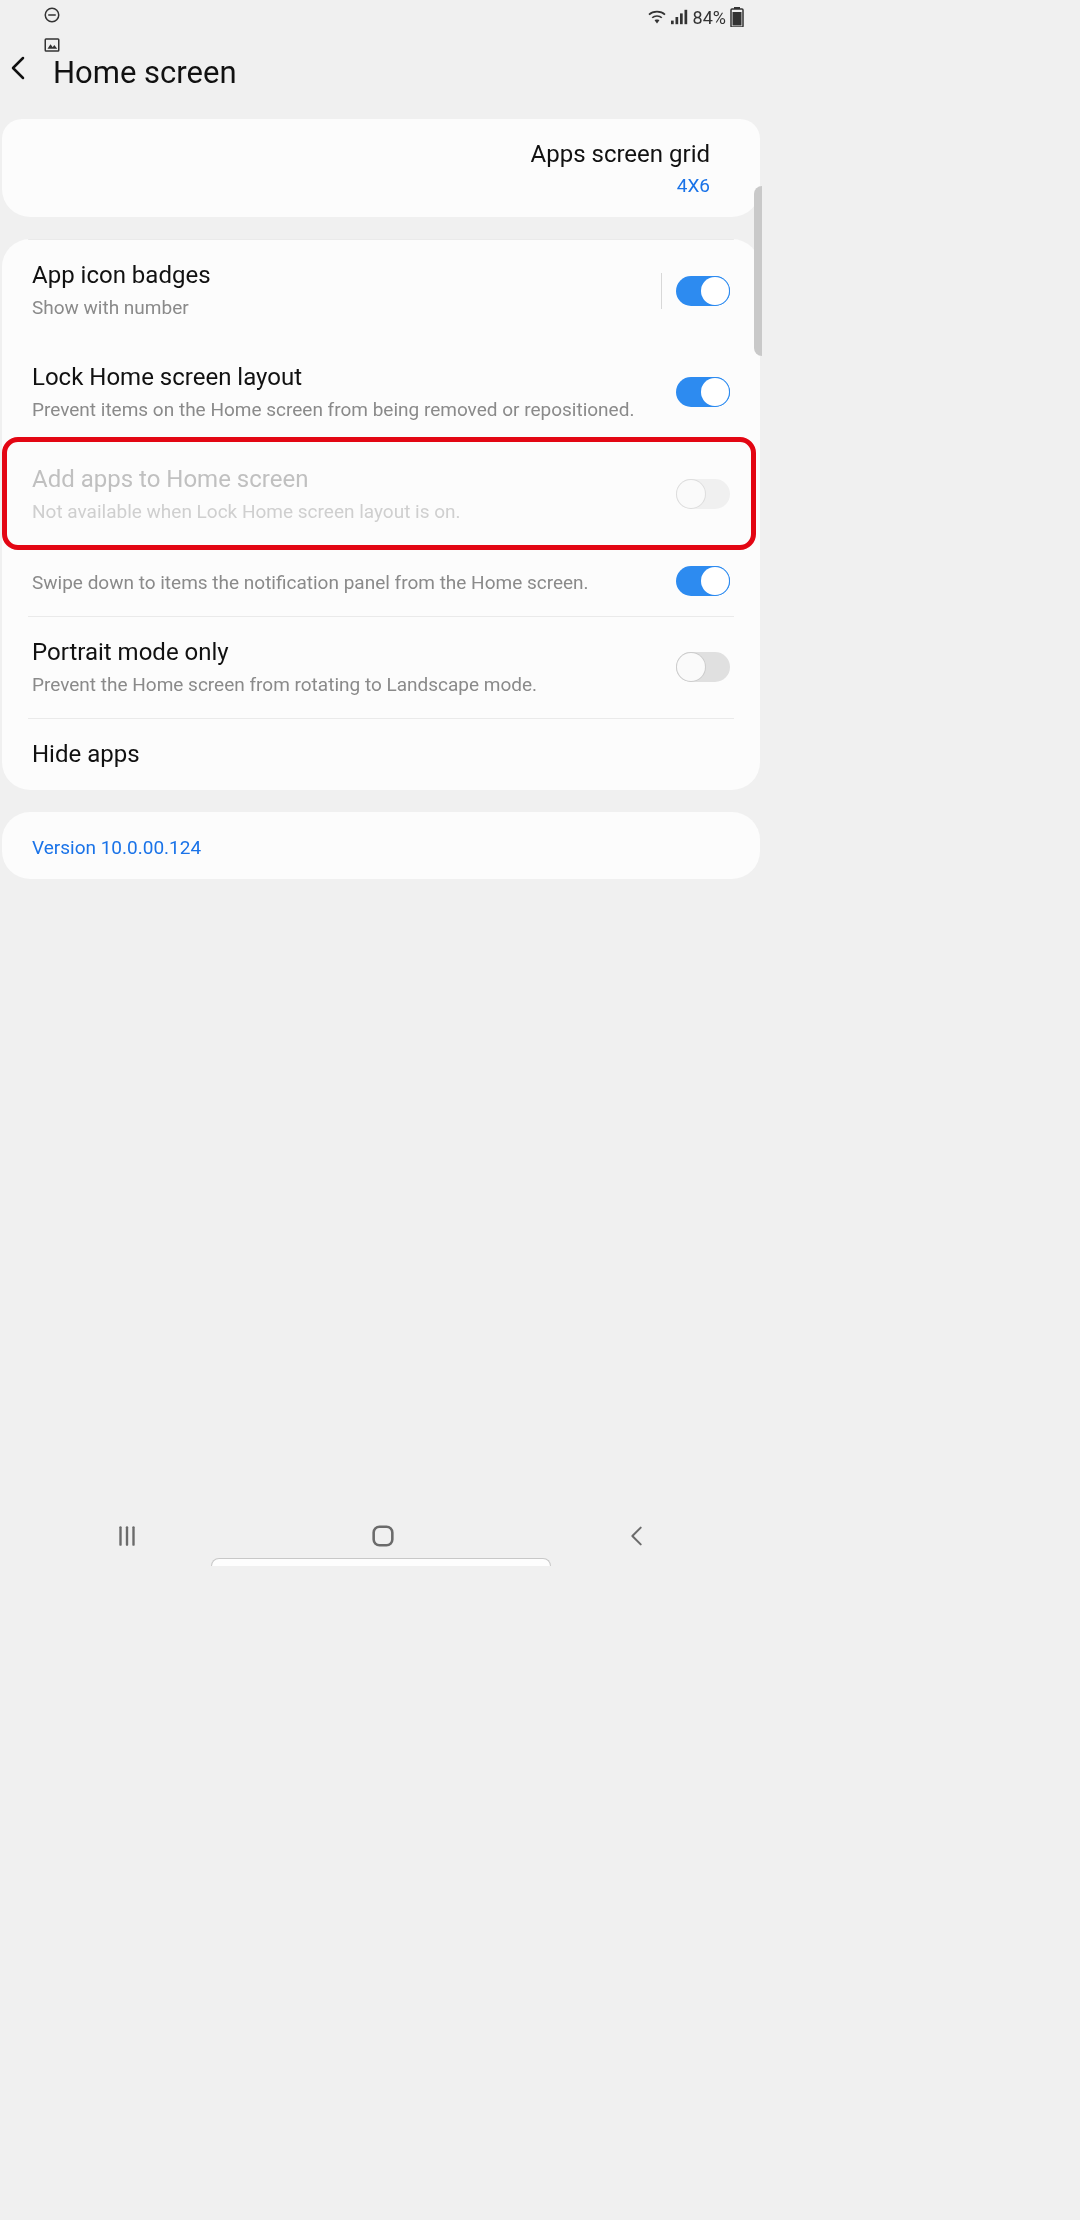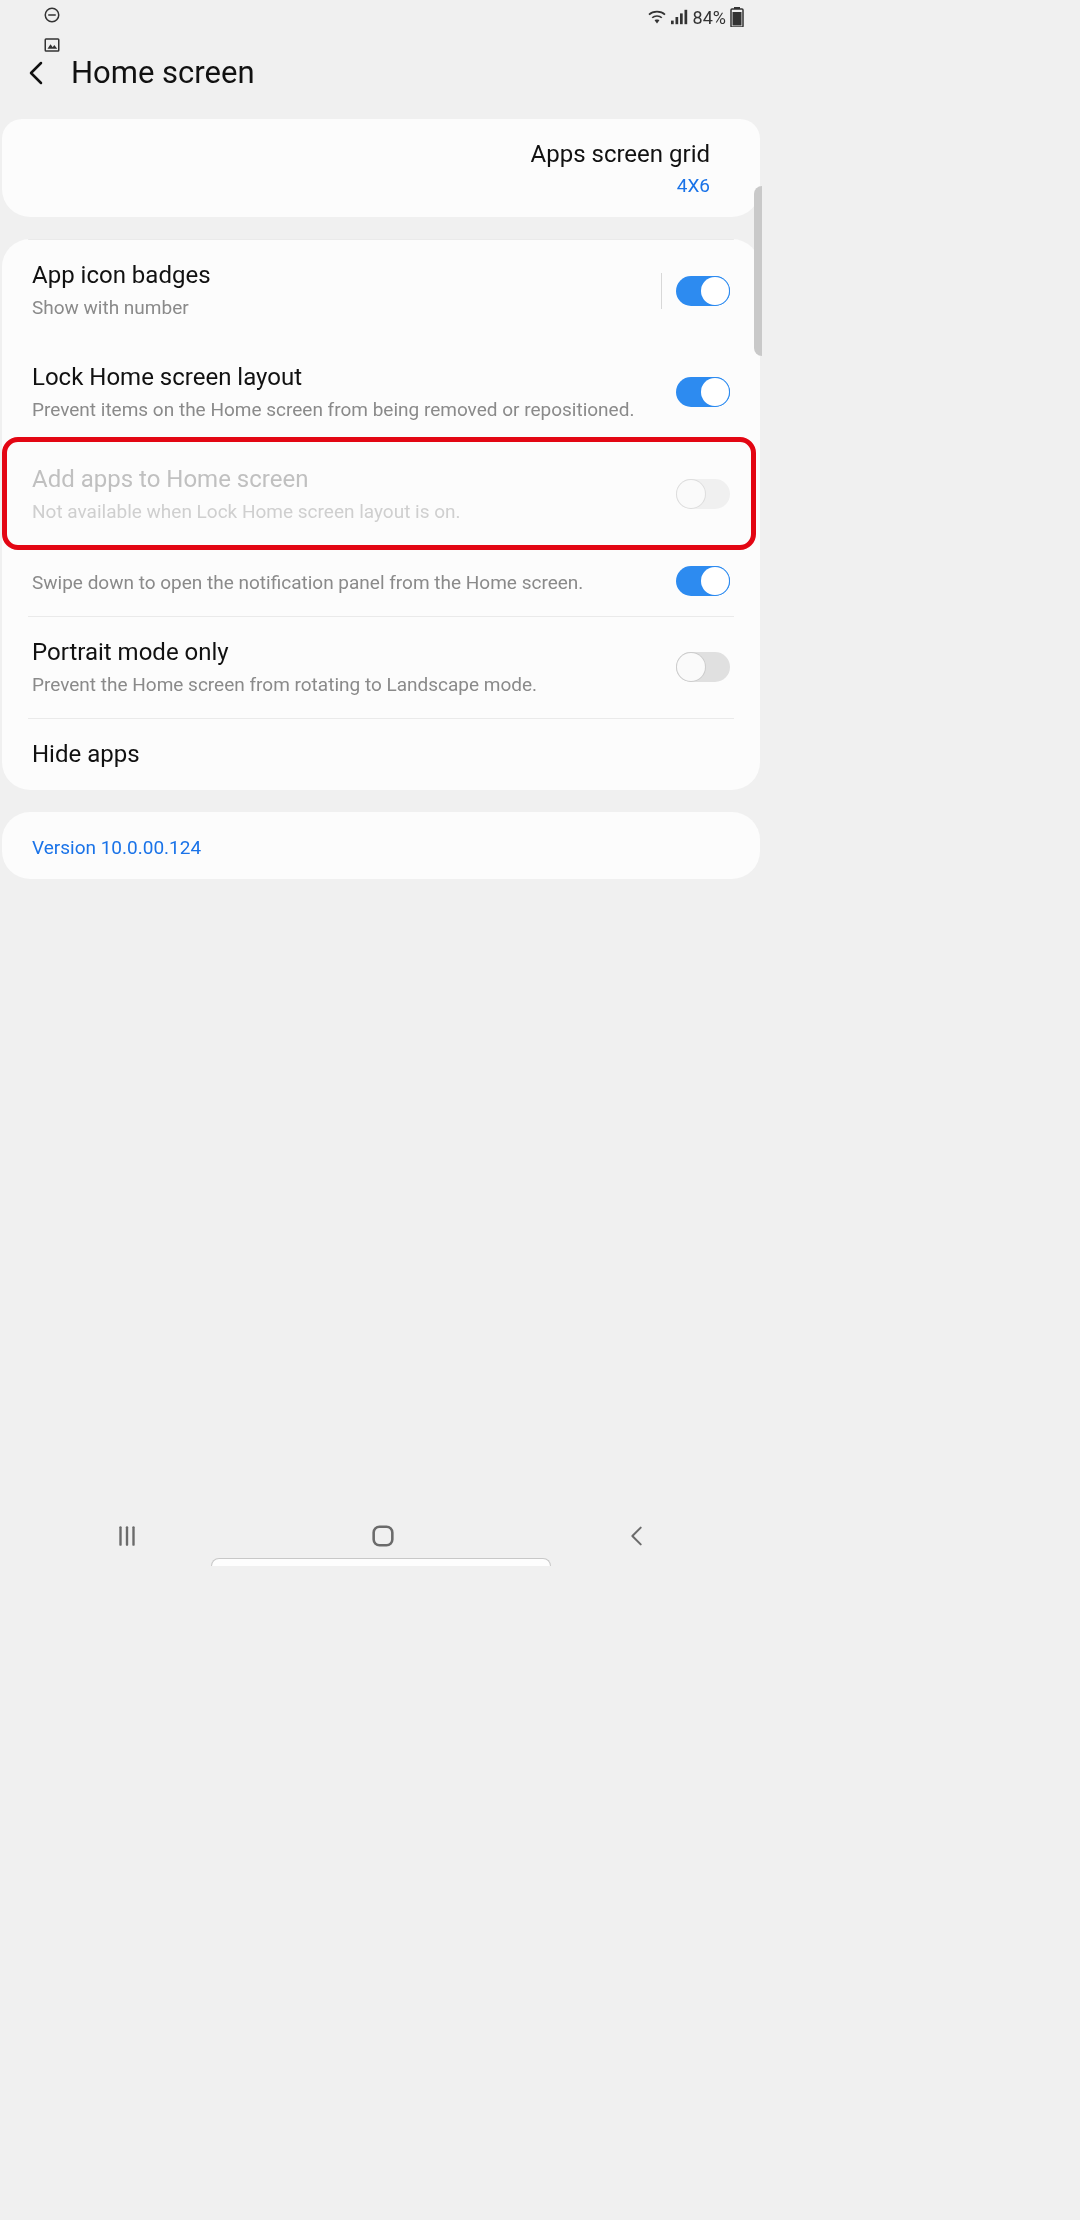--- a/index.html
+++ b/index.html
@@ -22,22 +22,22 @@
       font-size: 18px;
       color: #333;
     }
     .status-left { display: flex; align-items: center; gap: 8px; flex-direction: column; }
     .status-right { display: flex; align-items: center; gap: 4px; }
     .status-right svg { display: block; }
 
     
     .header {
       display: flex;
-      align-items: flex-end;
-      padding: 20px 24px 28px 27px;
+      align-items: flex-start;
+      padding: 20px 24px 28px 9px;
       gap: 24px;
     }
     .back-icon { color: #111; }
     .header-title {
       font-size: 31px;
       font-weight: 400;
       color: #111;
     }
 
     
@@ -260,21 +260,21 @@
       <div class="row-sub">Not available when Lock Home screen layout is on.</div>
     </div>
     <div class="toggle disabled-off">
         <div class="knob"></div>
       </div>
   </div>
   <div class="hdivider"></div>
 
   <div class="row">
     <div class="row-text">
-      <div class="row-sub">Swipe down to open the notification panel from the Home screen.</div>
+      <div class="row-sub">Swipe down to items the notification panel from the Home screen.</div>
     </div>
     <div class="toggle on">
         <div class="knob"></div>
       </div>
   </div>
   <div class="hdivider"></div>
 
   <div class="row">
     <div class="row-text">
       <div class="row-title">Portrait mode only</div>

